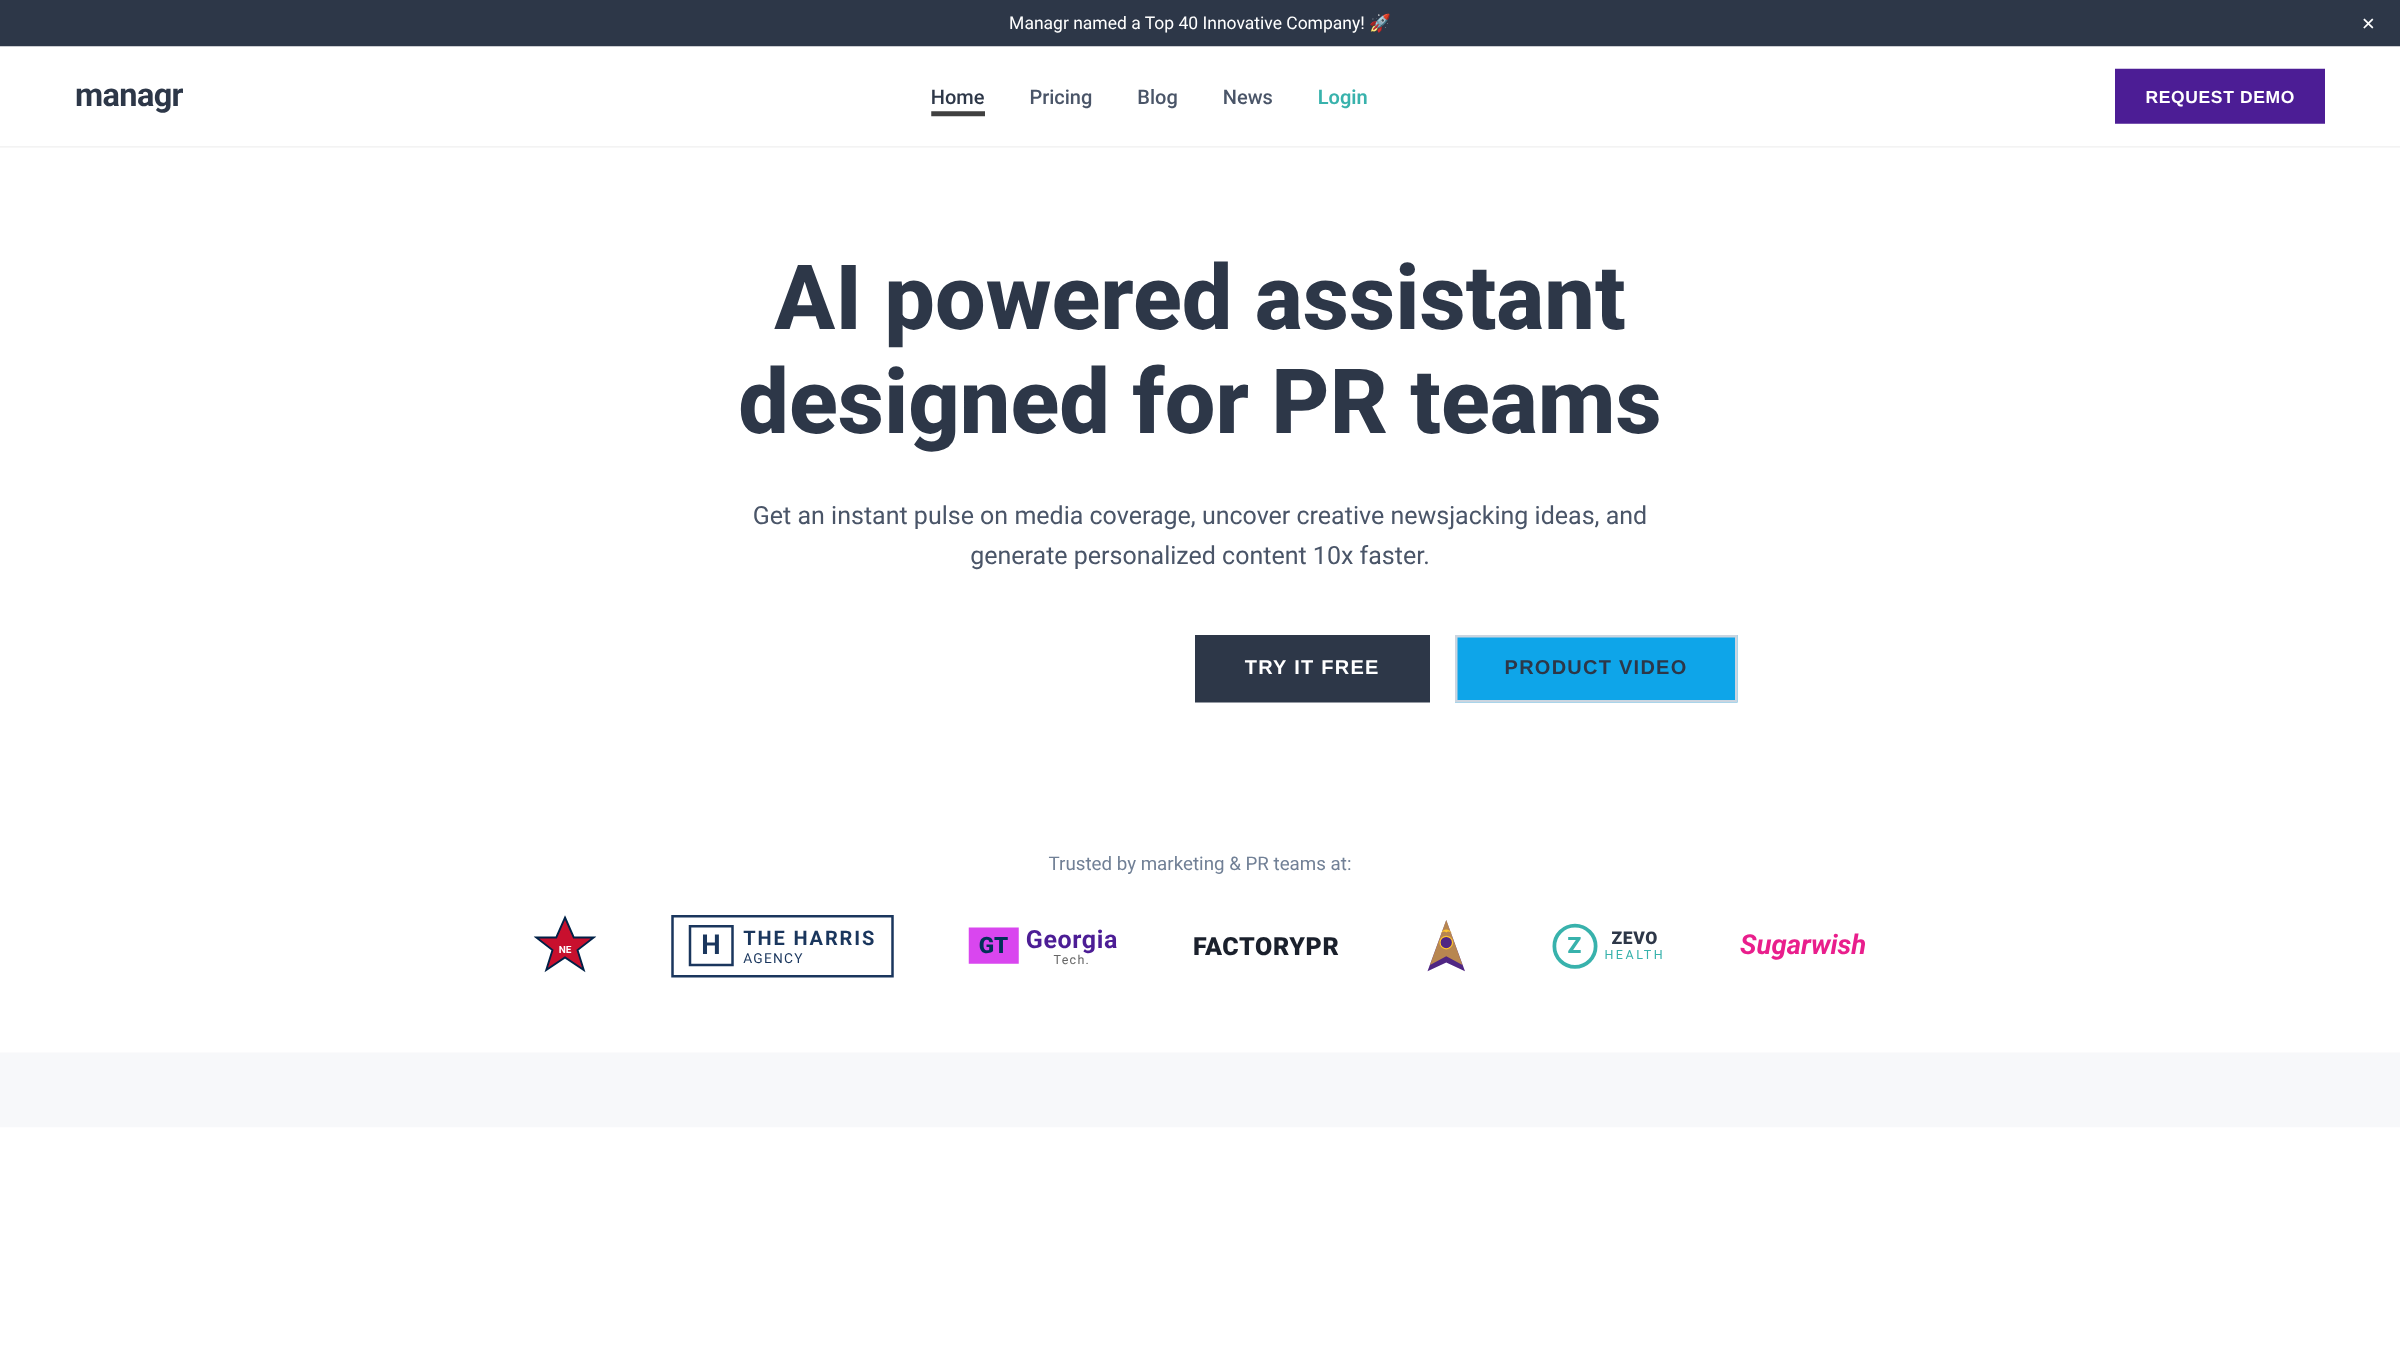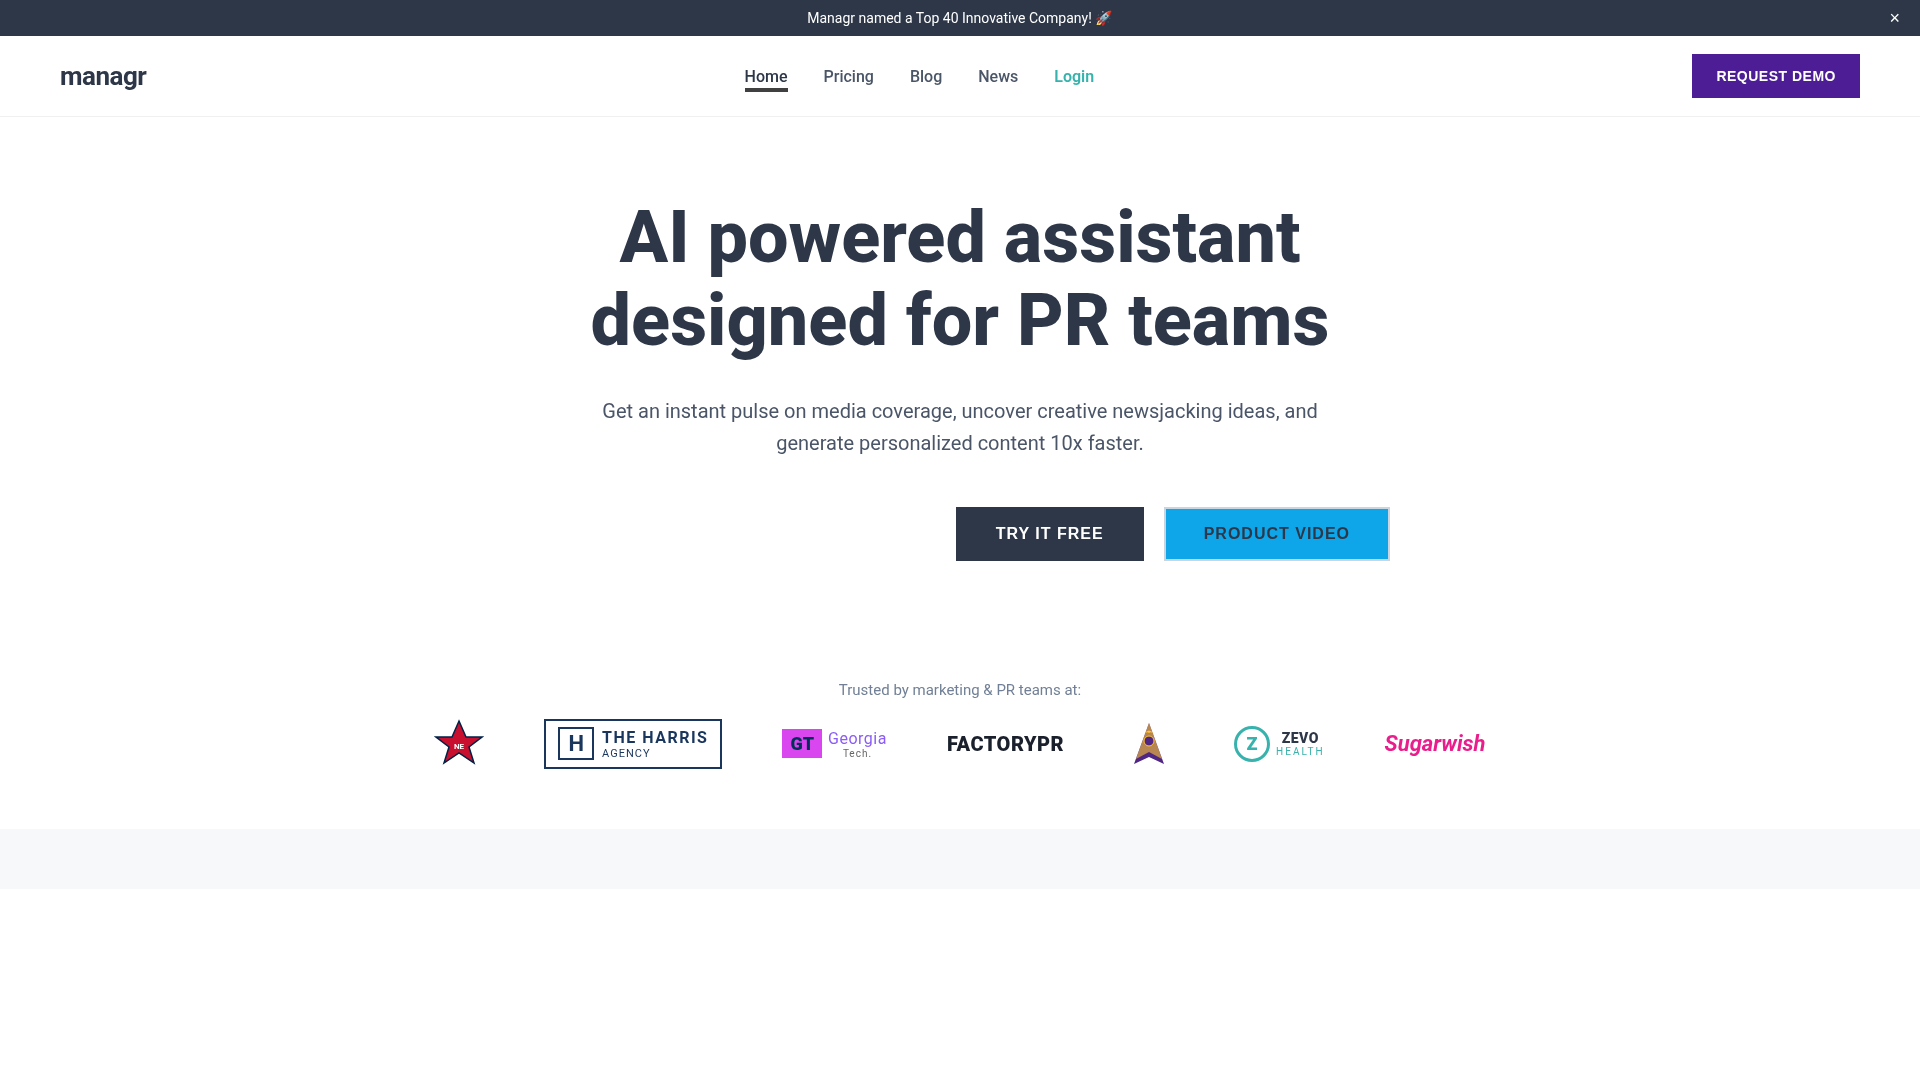--- a/index.html
+++ b/index.html
@@ -134,21 +134,21 @@
     }
 
     
     .trusted-section {
       text-align: center;
       padding: 0 20px 60px;
     }
     .trusted-label {
       font-size: 15px;
       color: #718096;
-      margin-bottom: 20px;
+      margin-bottom: 32px;
     }
     .logos-row {
       display: flex;
       align-items: center;
       justify-content: center;
       gap: 60px;
       flex-wrap: wrap;
     }
     .logo-item {
       display: flex;
@@ -159,21 +159,21 @@
 
     
     .logo-patriots svg { width: 50px; height: 50px; }
     .logo-harris { display: flex; align-items: center; gap: 8px; border: 2px solid #1a365d; padding: 8px 12px; }
     .logo-harris-h { font-size: 22px; font-weight: 700; color: #1a365d; border: 2px solid #1a365d; padding: 2px 8px; }
     .logo-harris-text { text-align: left; }
     .logo-harris-text .line1 { font-size: 16px; font-weight: 700; color: #1a365d; letter-spacing: 1.5px; }
     .logo-harris-text .line2 { font-size: 11px; color: #1a365d; letter-spacing: 1px; }
     .logo-gt { display: flex; align-items: center; gap: 6px; }
     .logo-gt-mark { background: #d946ef; color: #003057; font-size: 18px; font-weight: 900; padding: 4px 8px; }
-    .logo-gt-text .line1 { font-size: 16px; font-weight: 400; color: #8b5cf6; letter-spacing: 0.5px; }
+    .logo-gt-text .line1 { font-size: 20px; font-weight: 700; color: #4c1d95; letter-spacing: 0.5px; }
     .logo-gt-text .line2 { font-size: 10px; color: #666; letter-spacing: 1px; }
     .logo-factorypr { font-size: 20px; font-weight: 900; color: #1a202c; letter-spacing: 0.5px; }
     .logo-vikings { display: flex; align-items: center; gap: 6px; }
     .logo-zevo { display: flex; align-items: center; gap: 6px; }
     .logo-zevo-circle { width: 36px; height: 36px; border-radius: 50%; border: 3px solid #38b2ac; display: flex; align-items: center; justify-content: center; }
     .logo-zevo-z { font-size: 18px; font-weight: 900; color: #38b2ac; }
     .logo-zevo-text .line1 { font-size: 14px; font-weight: 900; color: #2d3748; letter-spacing: 0.5px; }
     .logo-zevo-text .line2 { font-size: 10px; color: #38b2ac; letter-spacing: 2px; }
     .logo-sugarwish { font-size: 22px; font-style: italic; color: #e91e8c; font-weight: 700; }
 

